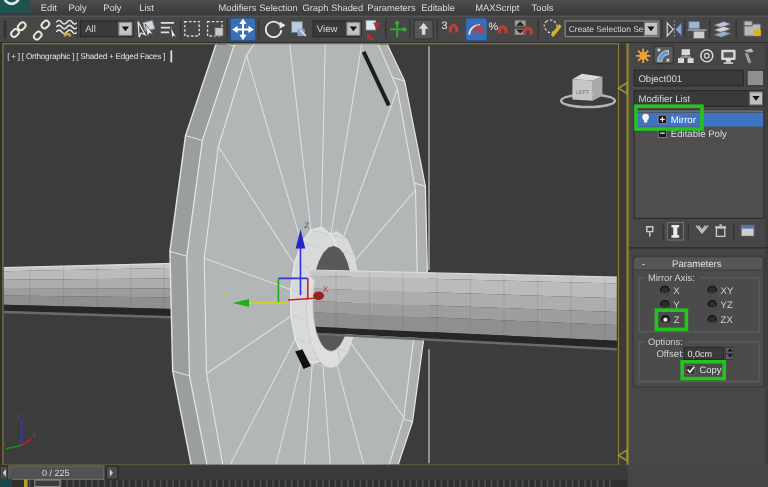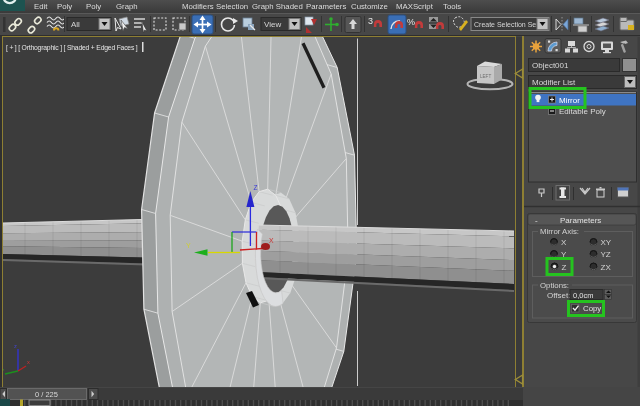--- a/index.html
+++ b/index.html
@@ -12,27 +12,27 @@
 #vline2 { position:absolute; left:522px; top:36px; width:2px; height:352px; background:#8e7f33; }
 #gapstrip { position:absolute; left:516px; top:37px; width:6px; height:350px; background:#3a3a3a; }
 .tri { position:absolute; }
 </style></head>
 <body>
 <div id="root">
 <div id="menubar">
       <span style="position:absolute;left:34px;top:2px">Edit</span>
       <span style="position:absolute;left:57px;top:2px">Poly</span>
       <span style="position:absolute;left:86px;top:2px">Poly</span>
-      <span style="position:absolute;left:116px;top:2px">Graph</span>
+      <span style="position:absolute;left:116px;top:2px">List</span>
       <span style="position:absolute;left:148px;top:20px">Create</span>
       <span style="position:absolute;left:182px;top:2px">Modifiers</span>
       <span style="position:absolute;left:216px;top:2px">Selection</span>
       <span style="position:absolute;left:252px;top:2px">Graph Shaded</span>
       <span style="position:absolute;left:306px;top:2px">Parameters</span>
-      <span style="position:absolute;left:351px;top:2px">Customize</span>
+      <span style="position:absolute;left:351px;top:2px">Editable</span>
       <span style="position:absolute;left:396px;top:2px">MAXScript</span>
       <span style="position:absolute;left:443px;top:2px">Tools</span>
     </div>
 <svg width="25" height="11" viewBox="0 0 25 11" style="position:absolute;left:0;top:0">
       <rect width="25" height="11" fill="#1d5350"></rect>
       <path d="M3.5,-3 a6.2,6.2 0 1 0 12.4,0" fill="none" stroke="#e2efee" stroke-width="2.2"></path>
     </svg>
 <svg width="640" height="23" viewBox="0 13 640 23" style="position:absolute;left:0;top:13px">
 <rect x="0" y="13" width="640" height="23" fill="#474747"></rect>
 <line x1="0" y1="13.5" x2="640" y2="13.5" stroke="#595959"></line>

